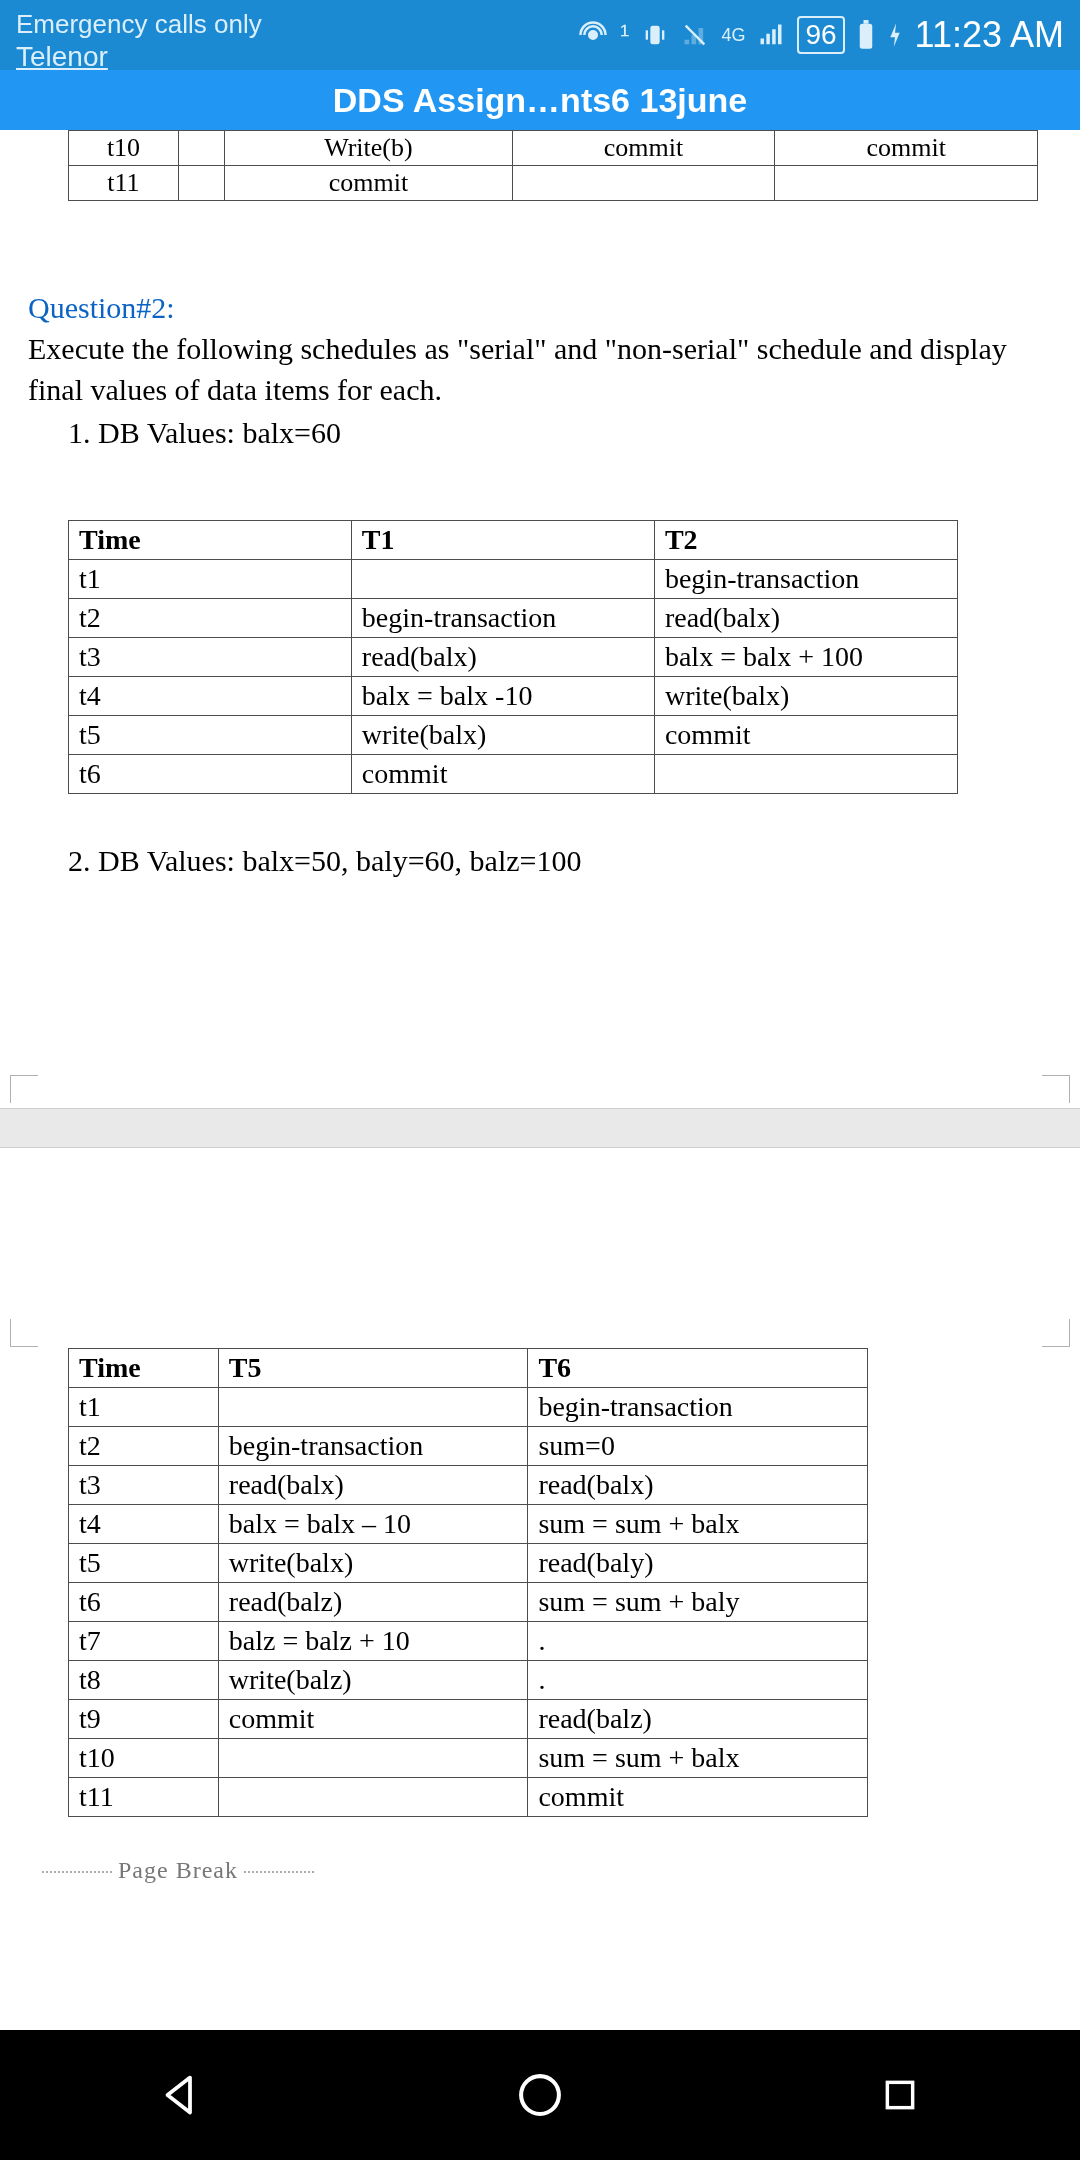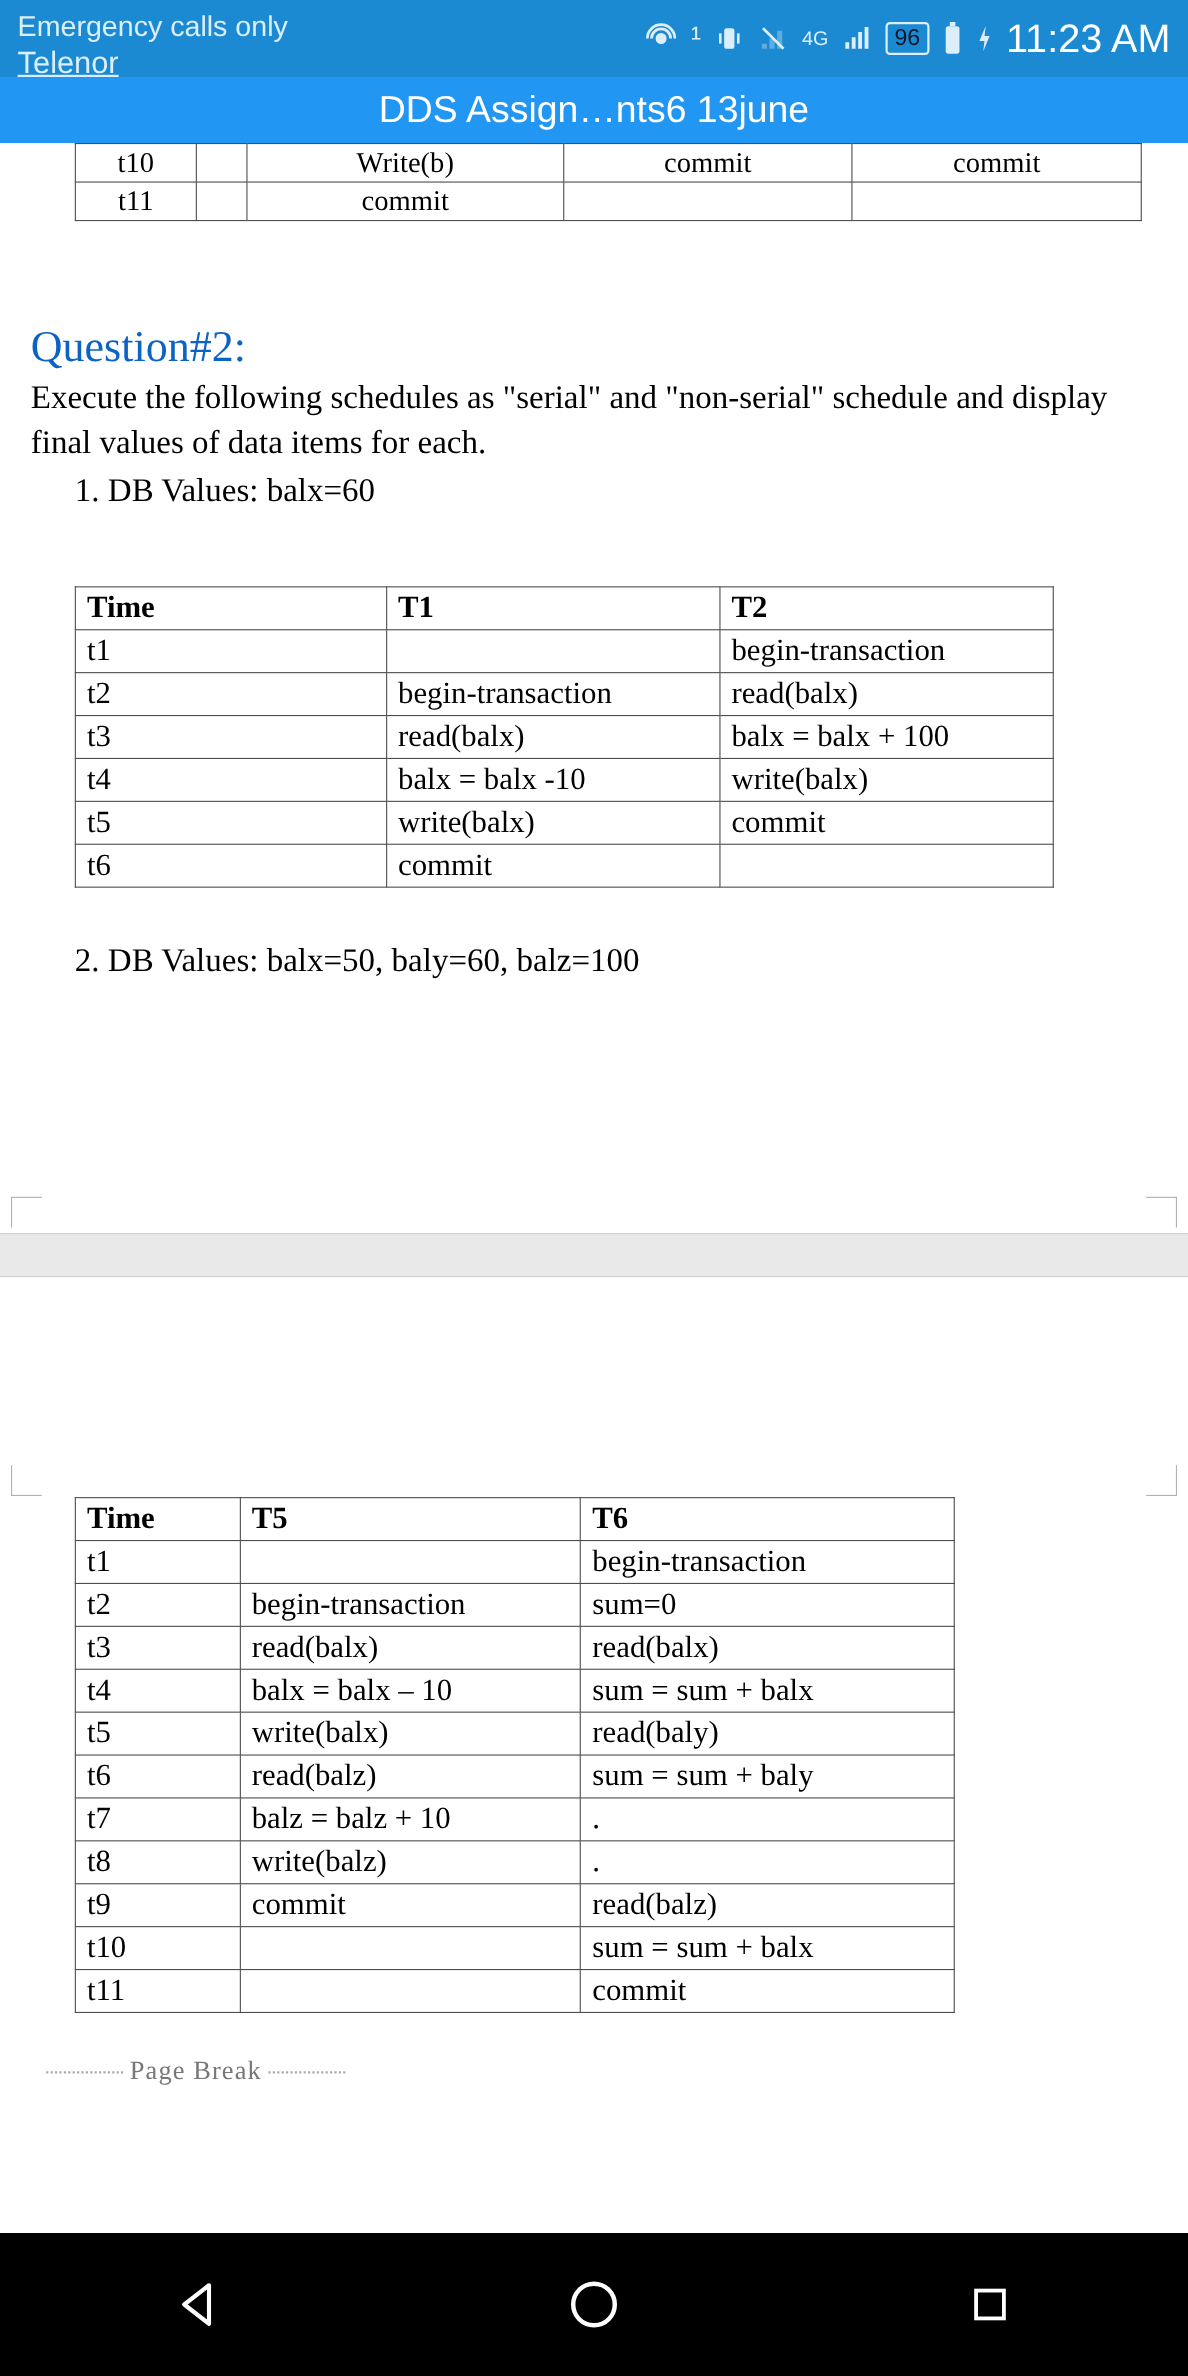--- a/index.html
+++ b/index.html
@@ -7,36 +7,36 @@
   .screen { width: 1080px; height: 2160px; display: flex; flex-direction: column; position: relative; }
 
   
   .status-bar { background: #1c8ad2; color: #dbeffb; height: 70px; display: flex; align-items: center; justify-content: space-between; padding: 0 16px; font-size: 26px; }
   .status-left { line-height: 1.2; margin-top: 12px; }
   .status-left .l1 { font-size: 26px; }
   .status-left .l2 { font-size: 28px; text-decoration: underline; }
   .status-right { display: flex; align-items: center; gap: 12px; font-size: 28px; color:#dbeffb; }
   .status-right svg { display:block; }
   .sr-text { color:#dbeffb; }
-  .batt { border:2px solid #dbeffb; border-radius:4px; padding:1px 6px; font-size:21px; color:#0f172a;text-align:right; }
+  .batt { border:2px solid #dbeffb; border-radius:4px; padding:1px 6px; font-size:28px; color:#ffffff;text-align:right; }
   .time { font-size: 36px; color:#ffffff; }
 
   
-  .title-bar { background: #2196f3; color:#fff; height: 60px; display:flex; align-items:center; justify-content:center; font-size:34px; }
+  .title-bar { background: #2196f3; color:#fff; height: 60px; display:flex; align-items:center; justify-content:center; font-size:34px;font-weight:bold; }
 
   
   .doc { flex:1; background:#fff; position:relative; padding: 0 28px 0 28px; font-family: 'Times New Roman', serif; color:#000; }
 
   
   .partial-table { border-collapse: collapse; margin-top: 0; margin-left: 40px; width: 970px; }
   .partial-table td { border:1px solid #4d4d4d; padding:2px 8px; font-size:26px; text-align:center; height:30px; }
   .partial-table td.tlabel { text-align:center; width:110px; }
   .partial-table .cut td { border-top: none; }
 
-  .q2-title { color:#0b63c4; font-size:40px; margin-top:90px; margin-left:0; }
+  .q2-title { color:#0b63c4; font-size:30px; margin-top:90px; margin-left:0; }
   .q2-body { font-size:30px; line-height:1.35; margin-top:4px; }
   .q2-list1 { font-size:30px; margin-top:6px; margin-left:40px; }
 
   
   .tbl1 { border-collapse: collapse; margin-top: 70px; margin-left: 40px; width: 890px; }
   .tbl1 td, .tbl1 th { border:1px solid #4d4d4d; padding:3px 10px; font-size:28px; }
   .tbl1 th { font-weight:bold; text-align:left; }
   .tbl1 .c1 { width: 280px; }
   .tbl1 .c2 { width: 300px; }
   .tbl1 .c3 { width: 300px; }

